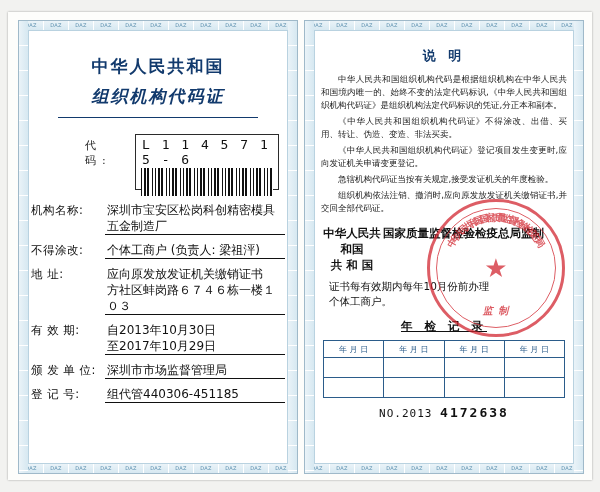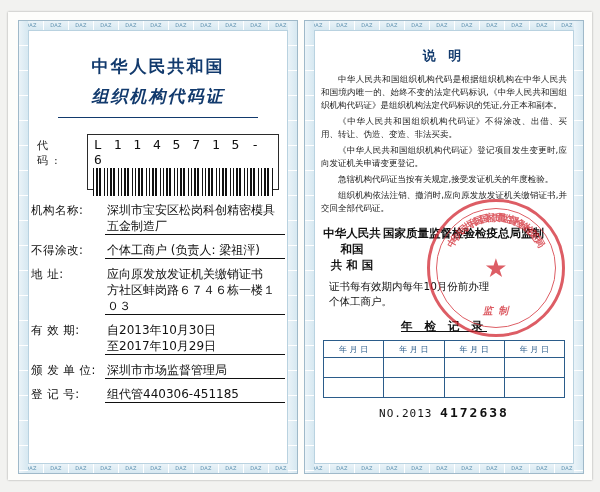--- a/index.html
+++ b/index.html
@@ -72,21 +72,21 @@
     text-align:center;color:#123a6d;font-weight:bold;
     letter-spacing:2px;
   }
   .title .l1{font-size:17px;margin-top:22px;}
   .title .l2{font-size:17px;margin-top:7px;font-style:italic;}
   .title-rule{
     width:200px;height:1px;background:#123a6d;margin:9px auto 0;
   }
 
   .codeblock{
-    position:relative;margin-top:16px;height:58px;
+    position:relative;margin-top:16px;height:58px;margin-left:48px;
   }
   .code-label{
     position:absolute;left:6px;top:4px;width:44px;
     font-size:11px;color:#1b1b1b;letter-spacing:6px;line-height:15px;
   }
   .code-box{
     position:absolute;left:56px;top:0;right:6px;height:54px;
     border:1px solid #2b2b2b;background:#fff;
   }
   .code-text{

